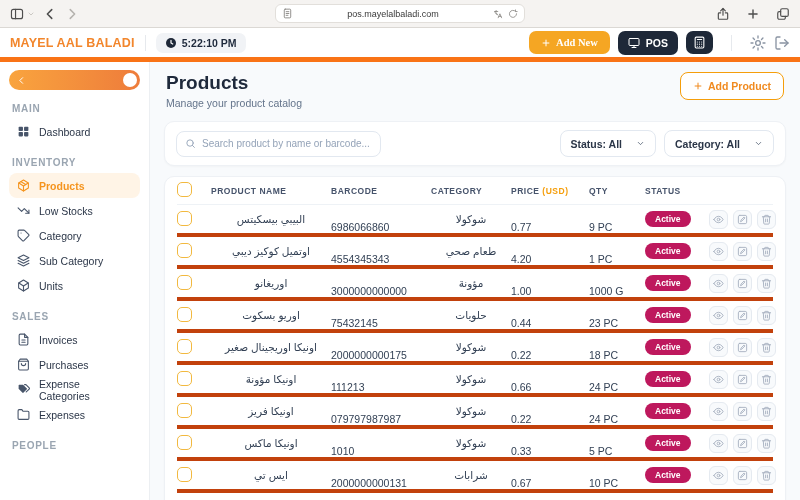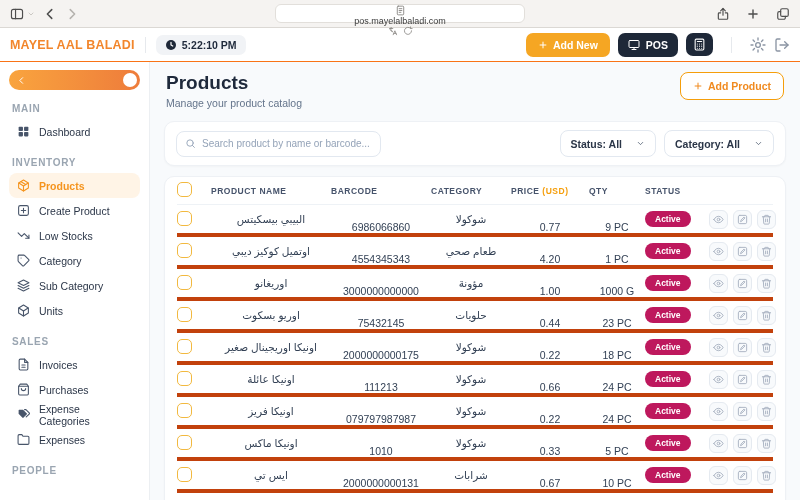--- a/index.html
+++ b/index.html
@@ -8,34 +8,34 @@
   svg { display: block; width: 100%; height: 100%; }
 
   
   .chrome { position: relative; height: 28px; background: #F5F3F1; border-bottom: 1px solid #DBD8D4; display: flex; align-items: center; padding: 0 10px; }
   .chrome-left { display: flex; align-items: center; gap: 8px; color: #5B5B5B; }
   .chrome-right { margin-left: auto; display: flex; align-items: center; gap: 16px; color: #5B5B5B; }
   .chrome-btn { width: 14px; height: 14px; color: #4E4E4E; background: none; border: none; cursor: pointer; }
   .chrome-btn.small { width: 8px; height: 8px; }
   .chrome-btn.dim { color: #B5B2AE; }
   .panel-group { display: flex; align-items: center; gap: 3px; }
-  .url-bar { position: absolute; left: 50%; transform: translateX(-50%); top: 4px; width: 250px; height: 19px; background: #FFFFFF; border: 1px solid #E2DFDB; border-radius: 6px; display: flex; align-items: center; padding: 0 6px; flex-direction: column; }
+  .url-bar { position: absolute; left: 50%; transform: translateX(-50%); top: 4px; width: 250px; height: 19px; background: #FFFFFF; border: 1px solid #E2DFDB; border-radius: 6px; display: flex; align-items: center; padding: 0 6px; }
   .url-icon { width: 11px; height: 11px; color: #8A8884; flex: none; }
   .url-text { flex: 1; text-align: center; font-size: 9px; color: #3A3A3A; }
   .url-right { display: flex; gap: 5px; flex: none; }
   .url-right .chrome-btn { width: 10px; height: 10px; color: #8A8884; }
 
   
-  .app-header { height: 34px; background: #fff; border-bottom: 1px solid #f97316; display: flex; align-items: center; padding: 0 10px; }
+  .app-header { height: 34px; background: #fff; border-bottom: 5px solid #f97316; display: flex; align-items: center; padding: 0 10px; }
   .brand { font-size: 12.5px; font-weight: 800; color: #F2862C; letter-spacing: .2px; }
   .hdr-divider { width: 1px; height: 16px; background: #E6E9ED; margin: 0 10px; }
   .clock-badge { display: flex; align-items: center; gap: 5px; background: #F1F3F6; border-radius: 7px; padding: 4px 9px; font-size: 10.5px; font-weight: 700; color: #1E293B; }
   .clock-badge .ico { width: 12px; height: 12px; color: #1E2838; }
   .hdr-right { margin-left: auto; display: flex; align-items: center; gap: 8px; }
-  .btn-add-new { display: flex; align-items: center; gap: 5px; background: #F5A623; color: #fff; border: none; border-radius: 7px; padding: 6px 12px; font-size: 10.5px; font-weight: 600; cursor: pointer; }
+  .btn-add-new { display: flex; align-items: center; gap: 5px; background: #F5A623; color: #fff; border: none; border-radius: 7px; padding: 6px 12px; font-size: 10.5px; font-weight: 600; cursor: pointer; font-family: Liberation Serif, serif; }
   .btn-add-new .ico { width: 10px; height: 10px; }
   .btn-dark { display: flex; align-items: center; gap: 6px; background: #1E2838; color: #fff; border: none; border-radius: 7px; padding: 6px 10px; font-size: 10.5px; font-weight: 700; cursor: pointer; }
   .btn-dark .ico { width: 12px; height: 12px; }
   .btn-dark.square { padding: 5px 7px; }
   .btn-dark.square .ico { width: 13px; height: 13px; }
   .icon-btn { width: 16px; height: 16px; color: #8A94A3; background: none; border: none; cursor: pointer; }
 
   
   .app-body { display: flex; height: 438px; }
 
@@ -68,21 +68,21 @@
   .filter-btn .ico { width: 9px; height: 9px; color: #475569; }
 
   .table-card { background: #fff; border: 1px solid #EEF1F5; border-radius: 10px; padding: 0 12px; box-shadow: 0 1px 2px rgba(16,24,40,.03); }
   .thead, .trow { display: grid; grid-template-columns: 34px 120px 100px 80px 78px 56px 64px 1fr; align-items: center; }
   .thead { height: 28px; border-bottom: 1px solid #EEF2F6; font-size: 8.5px; font-weight: 700; letter-spacing: .5px; color: #46536B; }
   .thead .unit { color: #F59E0B; }
   .trow { height: 32px; border-bottom: 4px solid #c2410c; font-size: 10.5px; color: #334155; }
   .trow:last-child { border-bottom: none; }
   .cbx { width: 15px; height: 15px; border: 1.6px solid #F2B93F; border-radius: 5px; background: #fff; display: inline-block; cursor: pointer; }
   .c-name, .c-cat { text-align: center; direction: rtl; }
-  .c-price, .c-qty, .c-bar { text-align: center; margin-top: 16px; }
+  .c-price, .c-qty, .c-bar { text-align: left; margin-top: 16px; }
   .badge { display: inline-block; background: #be185d; color: #fff; font-size: 8.5px; font-weight: 700; padding: 3px 10px; border-radius: 999px; }
   .c-actions { display: flex; justify-content: flex-end; gap: 5px; }
   .abtn { width: 19px; height: 19px; border: 1px solid #E5EAF0; background: #F8FAFC; border-radius: 6px; display: flex; align-items: center; justify-content: center; color: #A6B0BF; cursor: pointer; padding: 0; }
   .abtn .ico { width: 11px; height: 11px; }
 </style>
 </head>
 <body>
 
 <div class="chrome">
   <div class="chrome-left">
@@ -248,29 +248,20 @@
                 <svg viewBox="0 0 24 24" fill="none" stroke="currentColor" stroke-width="2" stroke-linecap="round" stroke-linejoin="round">
                   <path d="M21 16.5v-9L12 2 3 7.5v9L12 22l9-5.5z"></path>
                   <path d="M3.5 7.5 12 13l8.5-5.5"></path>
                   <path d="M12 13v9"></path>
                   <path d="M7.5 5 16 10.2"></path>
                 </svg>
               </span>
     <span class="si-label">Products</span>
   </div>
 
-  <div class="side-item">
-    <span class="si-icon">
-                <svg viewBox="0 0 24 24" fill="none" stroke="currentColor" stroke-width="2" stroke-linecap="round" stroke-linejoin="round">
-                  <rect x="3" y="3" width="18" height="18" rx="3"></rect>
-                  <path d="M12 8v8M8 12h8"></path>
-                </svg>
-              </span>
-    <span class="si-label">Create Product</span>
-  </div>
 
 
   <div class="side-item">
     <span class="si-icon">
                 <svg viewBox="0 0 24 24" fill="none" stroke="currentColor" stroke-width="2" stroke-linecap="round" stroke-linejoin="round">
                   <path d="M22 17 13.5 8.5 8.5 13.5 2 7"></path>
                   <path d="M16 17h6v-6"></path>
                 </svg>
               </span>
     <span class="si-label">Low Stocks</span>
@@ -605,21 +596,21 @@
                     <path d="m19 6-1 14a2 2 0 0 1-2 2H8a2 2 0 0 1-2-2L5 6"></path>
                     <path d="M10 11v6M14 11v6"></path>
                   </svg>
                 </span>
               </button>
     </span>
   </div>
 
   <div class="trow">
     <span><span class="cbx"></span></span>
-    <span class="c-name">اونيكا عائلة</span>
+    <span class="c-name">اونيكا مؤونة</span>
     <span class="c-bar">111213</span>
     <span class="c-cat">شوكولا</span>
     <span class="c-price">0.66</span>
     <span class="c-qty">24 PC</span>
     <span class="c-status"><span class="badge">Active</span></span>
     <span class="c-actions">
       <button class="abtn">
                 <span class="ico">
                   <svg viewBox="0 0 24 24" fill="none" stroke="currentColor" stroke-width="2" stroke-linecap="round" stroke-linejoin="round">
                     <path d="M2 12s3.5-7 10-7 10 7 10 7-3.5 7-10 7S2 12 2 12z"></path>

